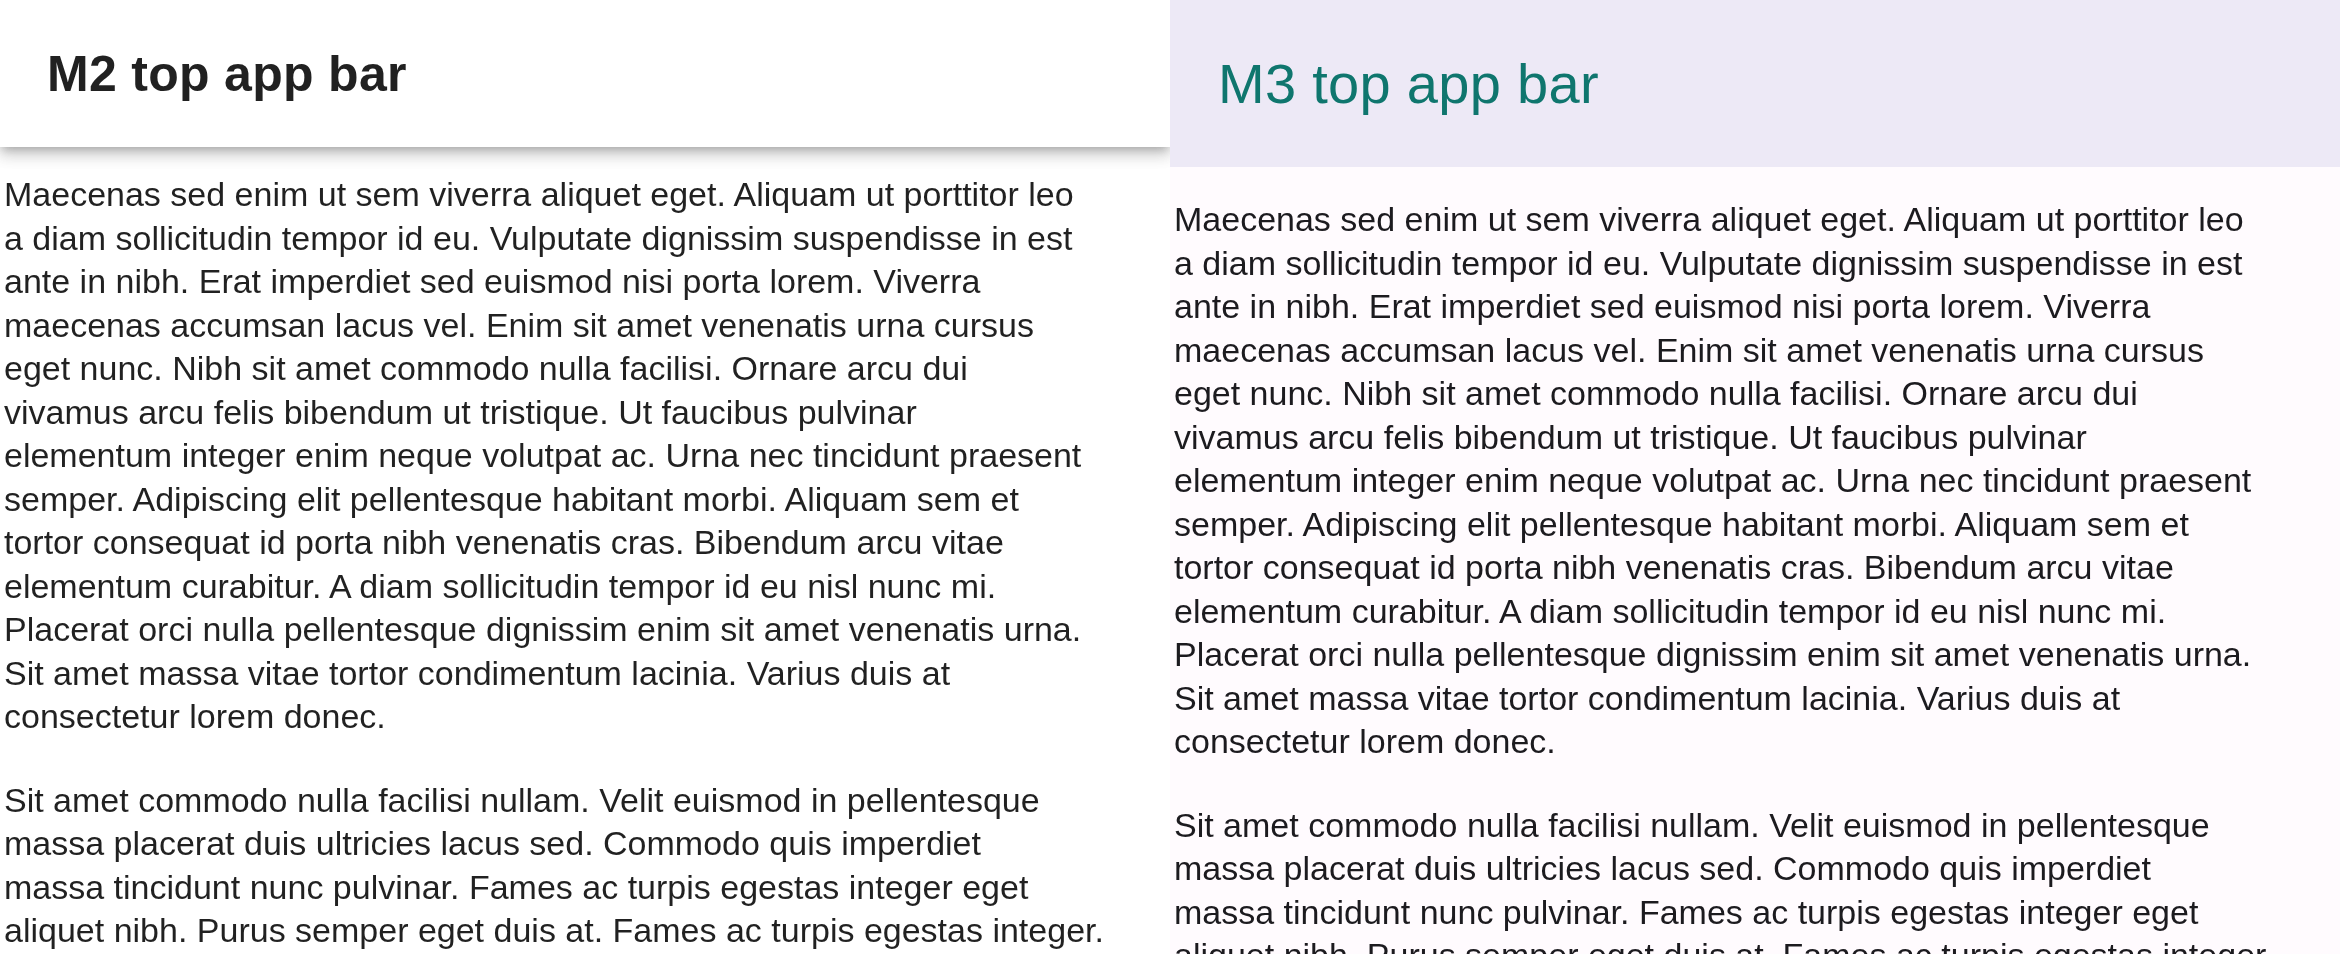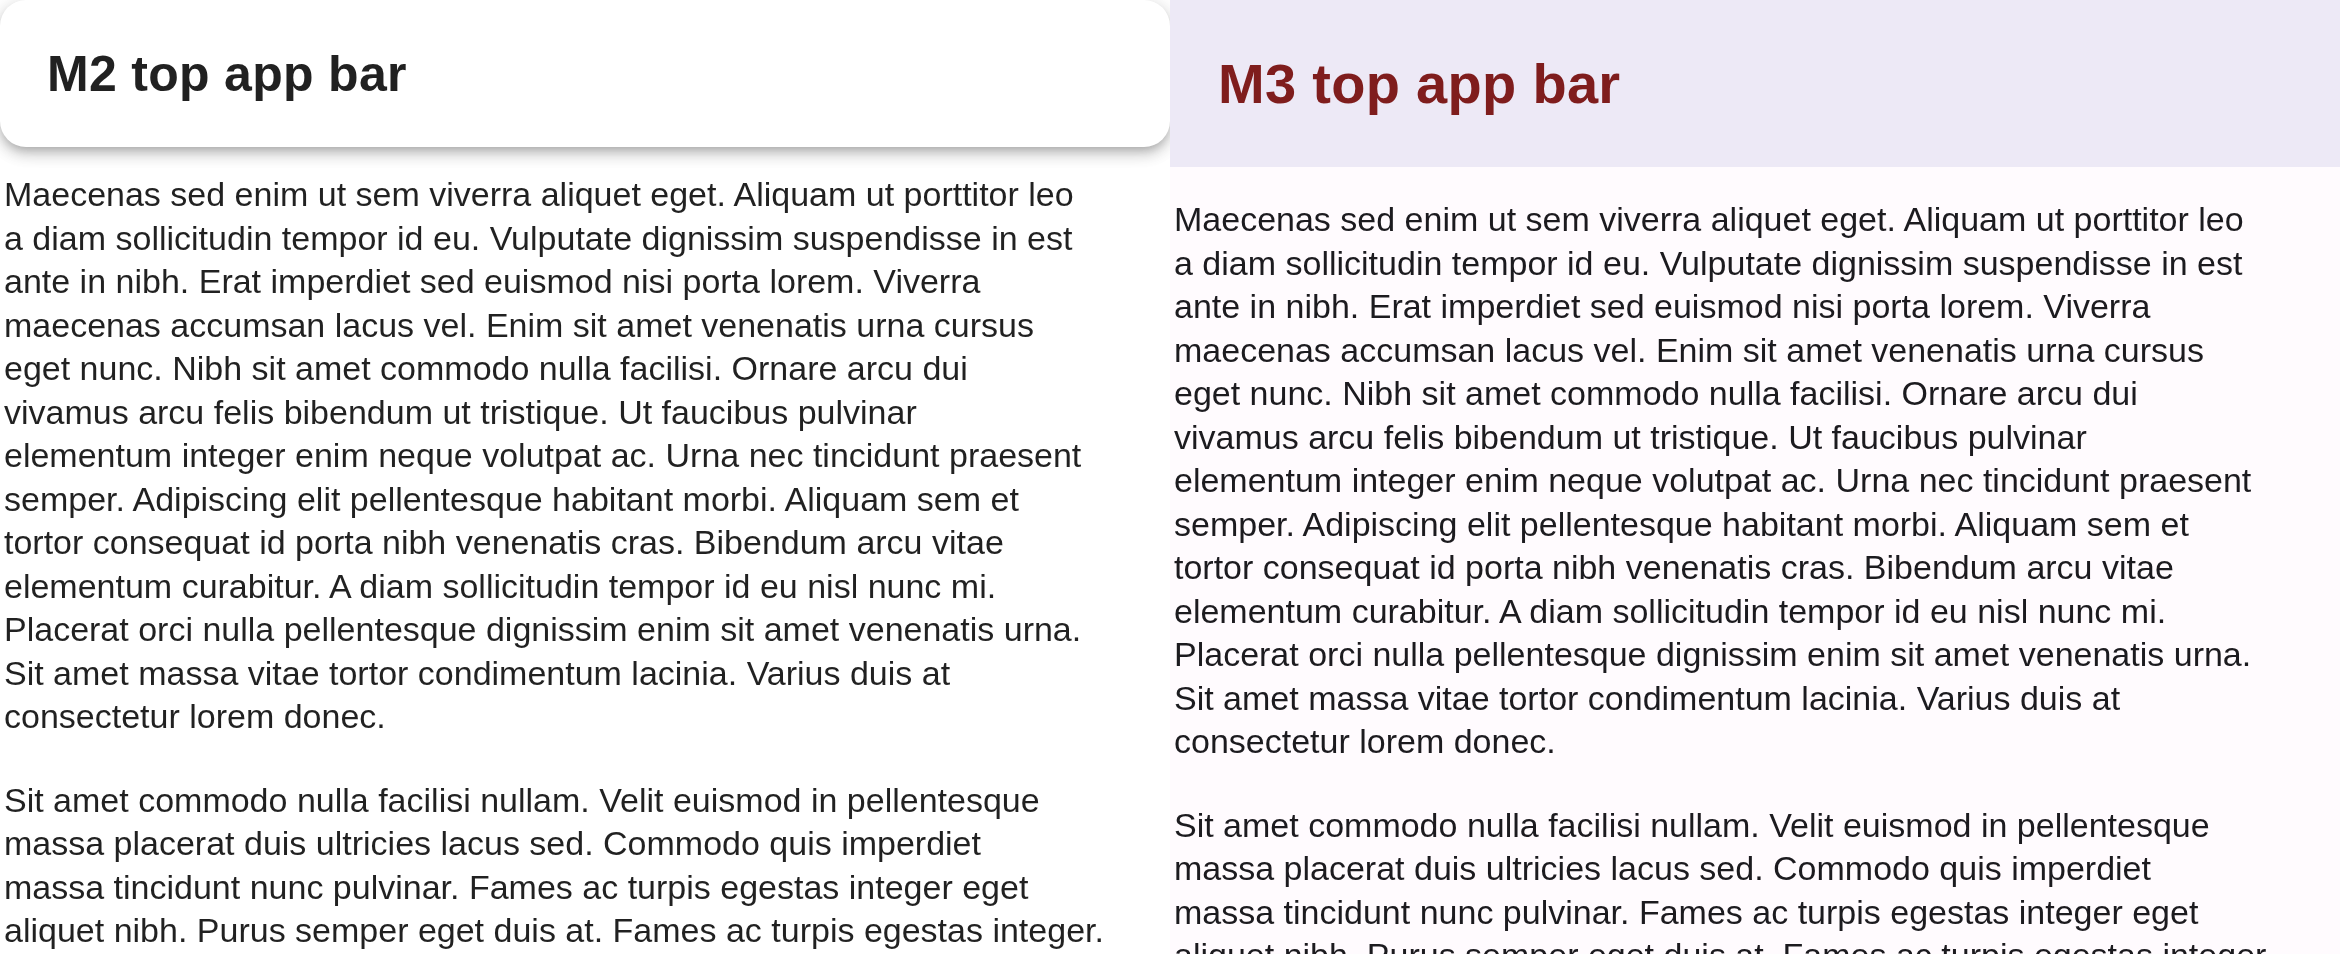--- a/index.html
+++ b/index.html
@@ -44,22 +44,22 @@
     padding-left: 48px;
   }
   .title { letter-spacing: 0.3px; }
   .title-m2 {
     font-size: 50px;
     font-weight: 700;
     color: rgba(0,0,0,0.87);
   }
   .title-m3 {
     font-size: 56px;
-    font-weight: 700;
-    color: #7f1d1d;
+    font-weight: 400;
+    color: #0f766e;
   }
 
   .content {
     padding-left: 4px;
     padding-right: 4px;
     font-size: 34px;
     line-height: 43.5px;
     font-weight: 400;
   }
   .content-m2 {
@@ -72,21 +72,21 @@
   }
   .para + .para { margin-top: 40px; }
   .line { white-space: nowrap; }
 </style>
 </head>
 <body>
 
 <div class="app">
 
   <section class="pane pane-m2" style="background-color: rgb(255, 255, 255);">
-    <header class="appbar appbar-m2" style="background-color: rgb(255, 255, 255); border-radius: 26px;">
+    <header class="appbar appbar-m2" style="background-color: rgb(255, 255, 255);">
       <h1 class="title title-m2">M2 top app bar</h1>
     </header>
     <div class="content content-m2">
         <div class="para">
           <div class="line">Maecenas sed enim ut sem viverra aliquet eget. Aliquam ut porttitor leo</div>
           <div class="line">a diam sollicitudin tempor id eu. Vulputate dignissim suspendisse in est</div>
           <div class="line">ante in nibh. Erat imperdiet sed euismod nisi porta lorem. Viverra</div>
           <div class="line">maecenas accumsan lacus vel. Enim sit amet venenatis urna cursus</div>
           <div class="line">eget nunc. Nibh sit amet commodo nulla facilisi. Ornare arcu dui</div>
           <div class="line">vivamus arcu felis bibendum ut tristique. Ut faucibus pulvinar</div>

